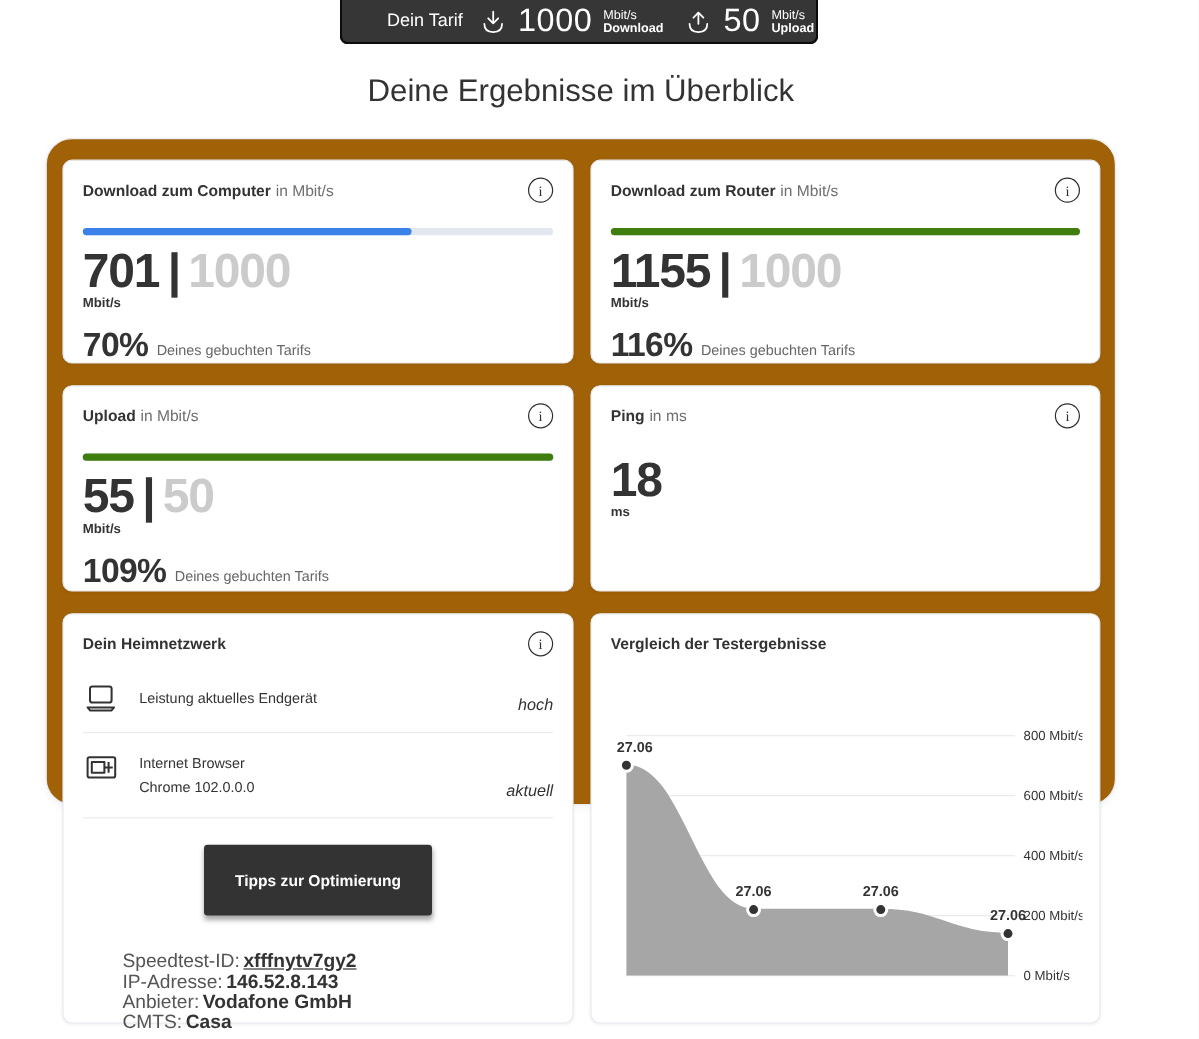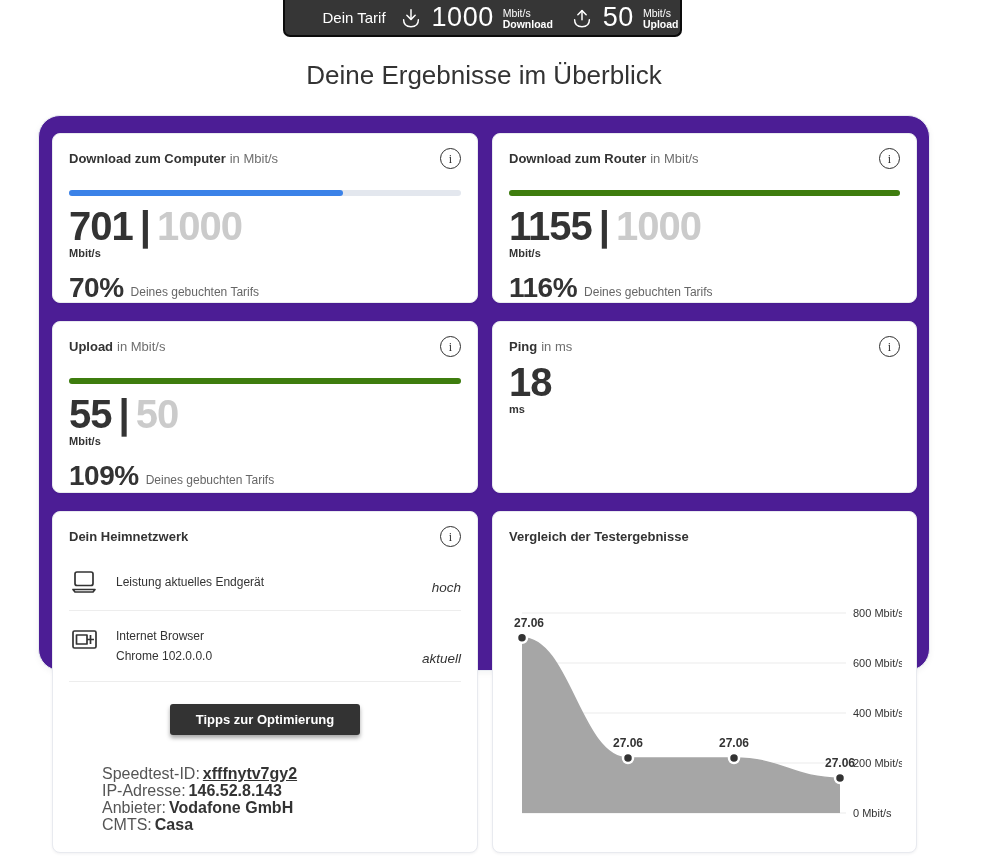--- a/index.html
+++ b/index.html
@@ -17,21 +17,21 @@
     font-size:10.5px; margin-top:2px; }
   .tariff-unit-stack .u2 { font-weight:bold; }
   .tbar-icon { width:24px; height:24px; }
 
   
   .page-title { position:absolute; top:60px; left:38px; width:892px;
     text-align:center; font-size:26px; font-weight:400; color:#333; }
 
   
   .panel { position:absolute; left:38px; top:115px; width:892px; height:556px;
-    border:1px solid #e9ecf2; border-radius:22px; background:#4c1d95;
+    border:1px solid #e9ecf2; border-radius:22px; background:#a16207;
     box-shadow:0 2px 6px rgba(20,30,60,.05); padding:17px 13px 8px 13px; }
   .grid { display:grid; grid-template-columns:426px 425px;
     grid-template-rows:170px 172px 342px; gap:18px 14px; }
   .card { border:1px solid #e8eaef; border-radius:8px; background:#fff;
     box-shadow:0 1px 3px rgba(25,25,50,.06); padding:14px 16px; position:relative; }
 
   .card-header { display:flex; justify-content:space-between; align-items:flex-start; }
   .card-title { font-size:13px; font-weight:bold; padding-top:3px; }
   .card-title .suffix { font-weight:400; color:#6e6e6e; margin-left:4px; }
   .info-icon { width:21px; height:21px; border:1.5px solid #2e2e2e; border-radius:50%;
@@ -43,34 +43,34 @@
   .bar-fill { height:6px; border-radius:3px; }
 
   .value-row { margin-top:9px; font-size:40px; font-weight:bold; letter-spacing:-1px;
     line-height:42px; white-space:nowrap; }
   .value-sep { margin:0 7px; }
   .value-target { color:#cbcbcb; }
   .unit-label { font-size:11px; font-weight:bold; line-height:12px; }
   .percent-row { margin-top:13px; display:flex; align-items:center; }
   .percent-value { font-size:28px; font-weight:bold; letter-spacing:-0.5px; }
   .percent-label { font-size:12px; color:#666; margin-left:7px; margin-top:8px; }
-  .ping-value { margin-top:4px; }
+  .ping-value { margin-top:22px; }
 
   
   .hn-row { display:flex; align-items:center; padding:15px 0;
     border-bottom:1px solid #ededed; }
   .hn-icon { width:30px; height:26px; margin-right:17px; flex:0 0 auto; }
   .hn-label { font-size:12px; line-height:20px; }
   .hn-value { margin-left:auto; font-size:13.5px; align-self:flex-end;font-style:italic; }
   .hn-row2 { align-items:flex-start; }
   .hn-row2 .hn-icon { margin-top:1px; }
   .btn-wrap { text-align:center; margin-top:22px; }
   .tips-button { display:inline-block; background:#333; color:#fff; border:none;
     font-family:"Liberation Sans", sans-serif; font-size:13px; font-weight:bold;
-    padding:8px 12px; min-width:190px; border-radius:3px; cursor:pointer;
+    padding:22px 12px; min-width:190px; border-radius:3px; cursor:pointer;
     box-shadow:0 3px 4px rgba(0,0,0,.35);text-align:center; }
   .details { margin:30px 0 0 33px; font-size:16px; line-height:17px; color:#555; }
   .detail-value { font-weight:bold; color:#333; margin-left:3px; }
   .detail-value.link { text-decoration:underline; cursor:pointer; }
 
   
   .chart-svg { display:block; margin-top:17px; }
 </style>
 </head>
 <body>

